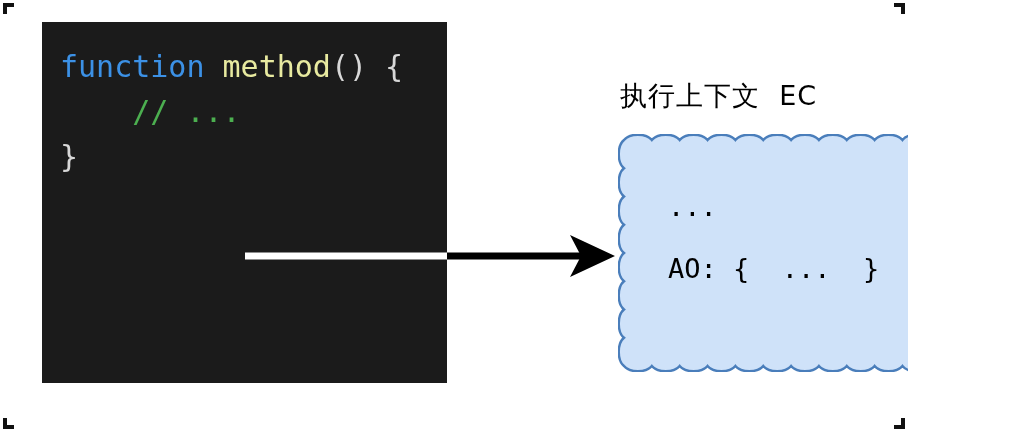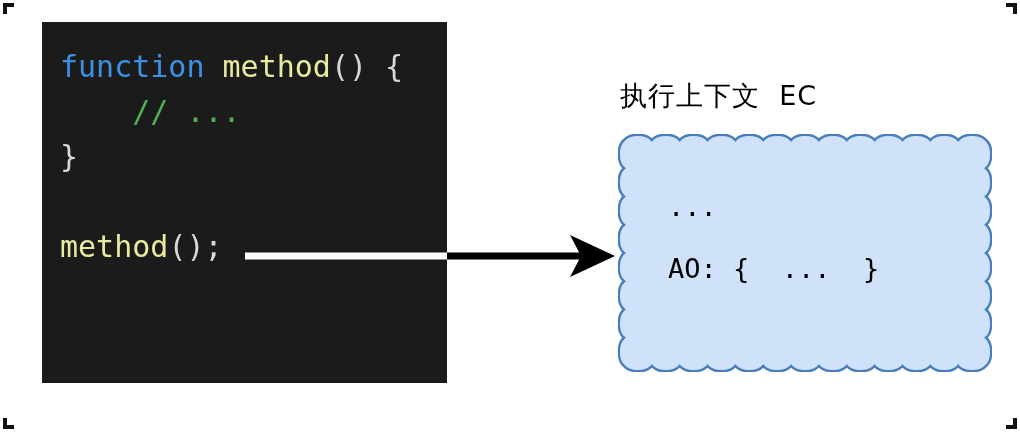--- a/index.html
+++ b/index.html
@@ -5,21 +5,21 @@
   html, body {
     margin: 0;
     padding: 0;
     background: #ffffff;
   }
   body {
     font-family: "Liberation Sans", sans-serif;
   }
   #stage {
     position: relative;
-    width: 1020px;
+    width: 908px;
     height: 432px;
     background: #ffffff;
     overflow: hidden;
   }
 
   
   .crop-mark {
     position: absolute;
     width: 11px;
     height: 11px;
@@ -137,21 +137,20 @@
   <div id="code-block">
 
     <div class="code-line"><span class="tok-kw">function</span><span class="tok-fn"> method</span><span class="tok-punct">() {</span></div>
 
     <div class="code-line"><span class="tok-comment">    // ...</span></div>
 
     <div class="code-line"><span class="tok-punct">}</span></div>
 
     <div class="code-line code-spacer"></div>
 
-    <div class="code-line"><span class="tok-fn">method</span><span class="tok-punct">();</span></div>
 
   </div>
 
   <svg id="arrow-svg" viewBox="0 0 1020 432">
 
     <line x1="245" y1="256" x2="447" y2="256" stroke="#ffffff" stroke-width="7"></line>
 
     <line x1="447" y1="256" x2="592" y2="256" stroke="#000000" stroke-width="7"></line>
 
     <path d="M 615 256 L 570 235 L 581 256 L 570 277 Z" fill="#000000"></path>

